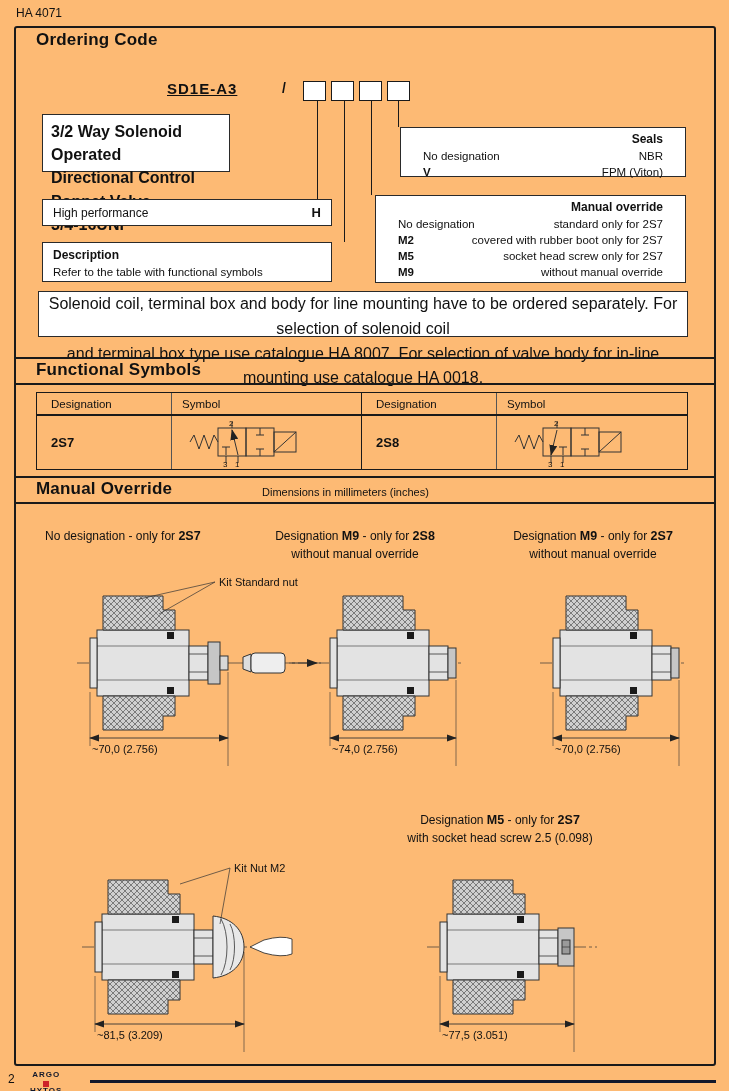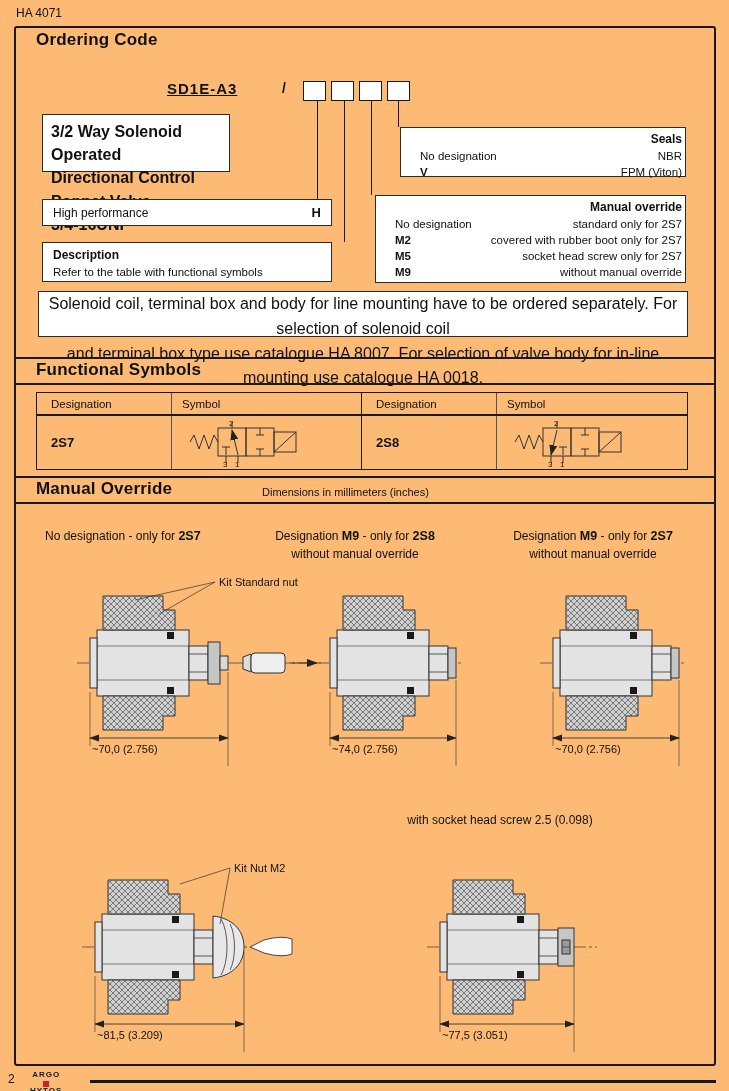--- a/index.html
+++ b/index.html
@@ -14,23 +14,23 @@
   .bx { border:1px solid #2a2a2a; background:#fff; }
   .model { font-size:15px; font-weight:bold; text-decoration:underline; letter-spacing:1px; }
   .slash { font-size:14px; font-weight:bold; }
   .code-boxes { display:flex; gap:5px; }
   .code-box { width:23px; height:20px; border:1.5px solid #1a1a1a; background:#fff; }
   .valve-desc { padding:5px 8px; font-size:16px; font-weight:bold; line-height:1.45; }
   .hp-box { display:flex; justify-content:space-between; align-items:center; padding:0 10px; font-size:12px; }
   .hp-code { font-weight:bold; font-size:13px; }
   .desc-box { padding:3px 10px; font-size:11.5px; line-height:1.5; }
   .desc-title { font-weight:bold; font-size:12px; }
-  .opt-box { padding:3px 3px; font-size:11.5px; }
+  .opt-box { padding:3px 22px; font-size:11.5px; }
   .opt-title { text-align:right; font-weight:bold; font-size:12px; line-height:1.4; }
-  .opt-row { display:flex; justify-content:space-between; line-height:1.4;margin-left:16px; }
+  .opt-row { display:flex; justify-content:space-between; line-height:1.4; }
   .opt-code-b { font-weight:bold; }
   .note-box { font-size:16px; text-align:center; line-height:1.55; }
   .fs-table { display:flex; border:1.5px solid #1a1a1a; }
   .fs-half { width:50%; display:flex; flex-direction:column; }
   .fs-half:first-child { border-right:1px solid #1a1a1a; }
   .fs-head { display:flex; height:23px; border-bottom:2px solid #1a1a1a; font-size:11.5px; align-items:center; }
   .fs-body { display:flex; height:53px; align-items:center; }
   .fs-c1 { width:135px; padding-left:14px; border-right:1px solid #555; align-self:stretch; display:flex; align-items:center; }
   .fs-c2 { flex:1; padding-left:10px; display:flex; align-items:center; }
   .fs-desig { font-weight:bold; font-size:13px; }
@@ -277,20 +277,21 @@
     <rect x="133" y="80" width="8" height="30" fill="#c6c6c6" stroke="#333"></rect>
     <line x1="15" y1="124" x2="15" y2="178" stroke="#333" stroke-width="0.6"></line>
     <line x1="141" y1="112" x2="141" y2="198" stroke="#333" stroke-width="0.6"></line>
     <line x1="15" y1="170" x2="141" y2="170" stroke="#333" stroke-width="0.9" marker-start="url(#as)" marker-end="url(#ae)"></line>
     <text x="17" y="185" class="dimtext">~70,0 (2.756)</text>
   </svg>
 
   <div class="abs cap" style="left:35px;top:812px;width:230px">
   </div>
   <div class="abs cap t-center" style="left:375px;top:812px;width:250px">
+    <div><span>Designation </span><b>M5</b><span> - only for </span><b>2S7</b></div>
     <div class="cap2">with socket head screw 2.5 (0.098)</div>
   </div>
 
   <svg class="abs" style="left:80px;top:852px" width="230" height="205" viewBox="0 0 230 205">
     <line class="cl" x1="2" y1="95" x2="200" y2="95"></line>
     <use href="#vb"></use>
     <path d="M133,64 C152,66 164,78 164,95 C164,112 152,124 133,126 Z" fill="#e8e8e8" stroke="#333"></path>
     <path d="M141,67 C149,80 149,110 141,123" fill="none" stroke="#333" stroke-width="0.8"></path>
     <path d="M150,72 C156,83 156,107 150,118" fill="none" stroke="#333" stroke-width="0.8"></path>
     <path d="M170,95 l14,-7 q18,-5 28,-1 v15 q-10,4 -28,-1 Z" fill="#fff" stroke="#333" stroke-width="0.9"></path>

